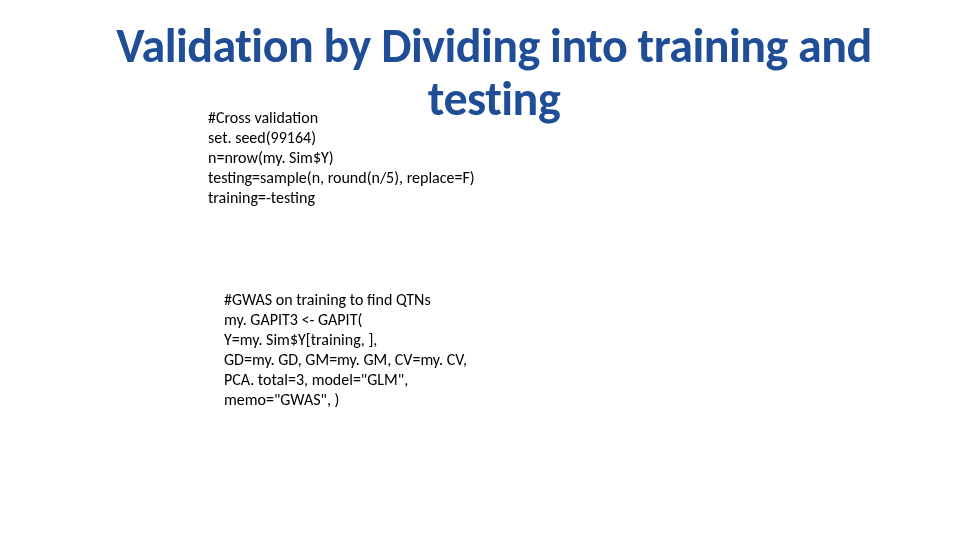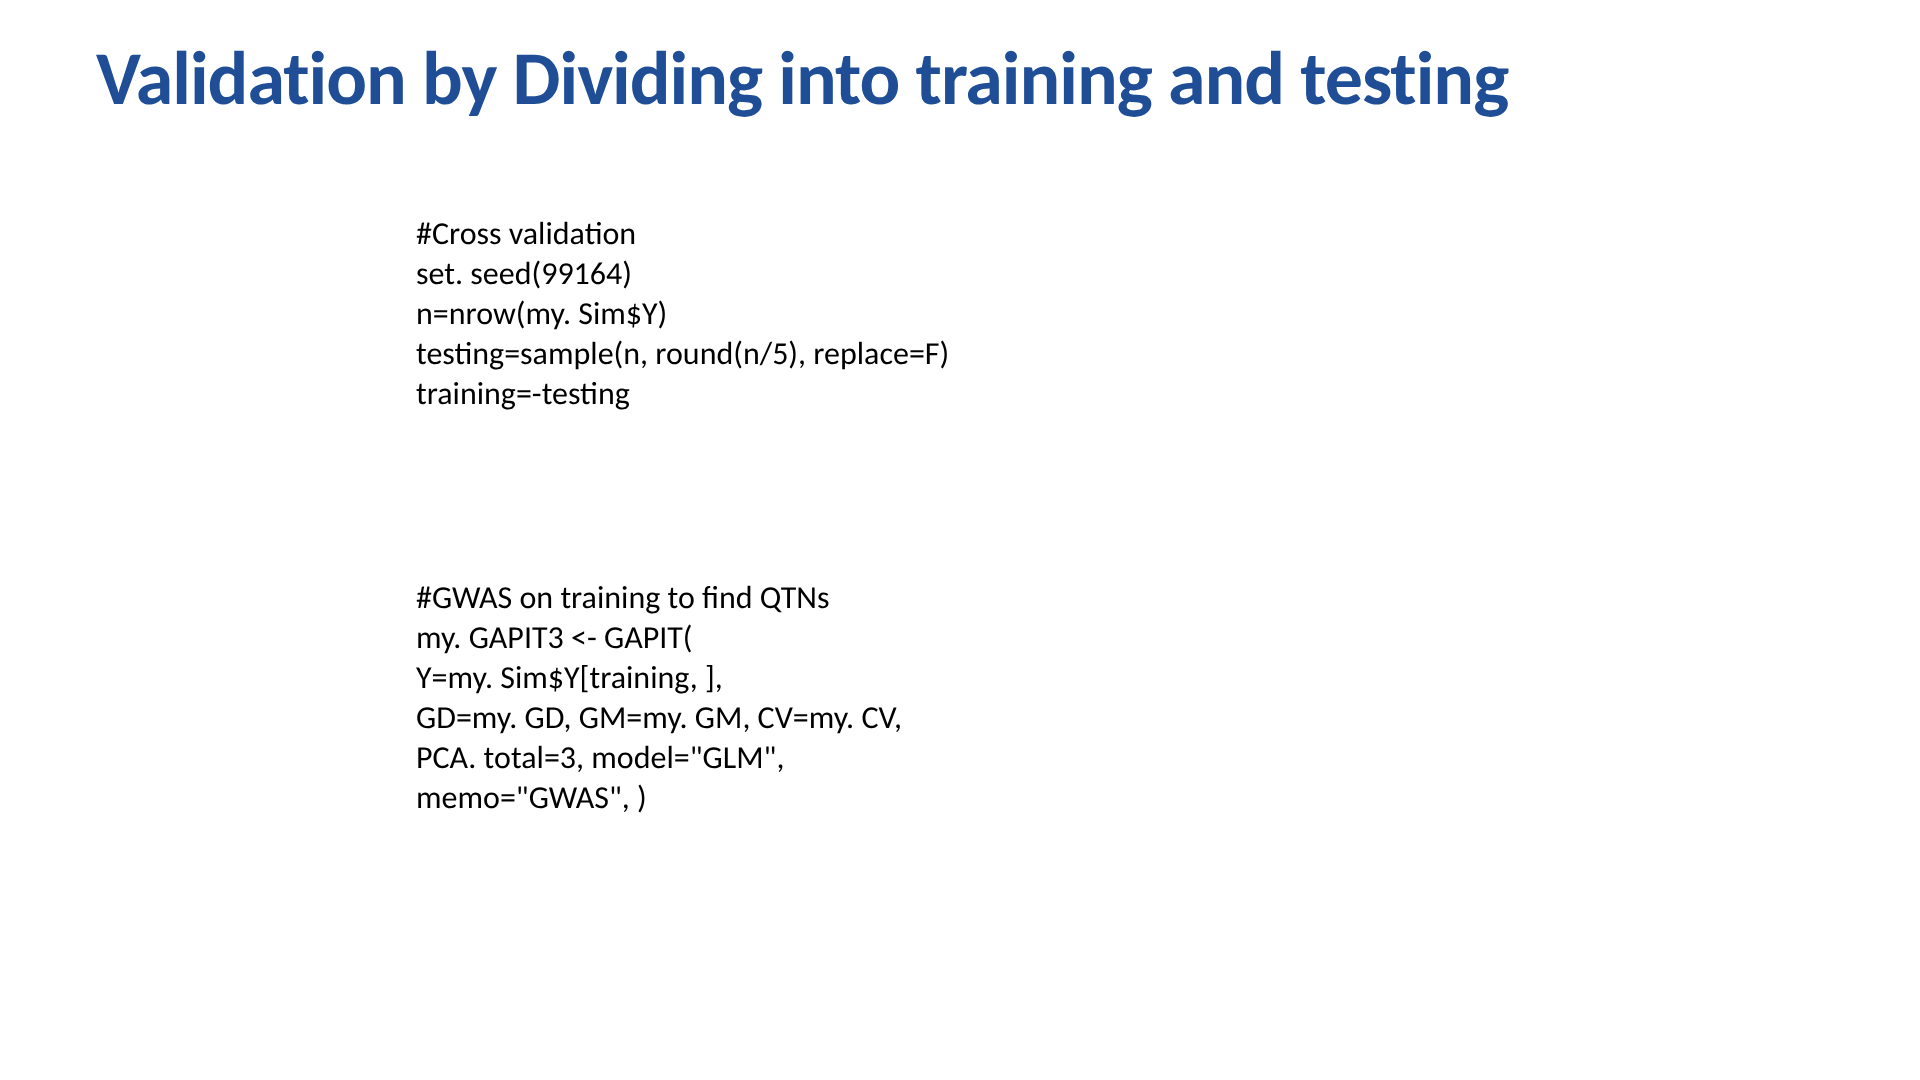--- a/index.html
+++ b/index.html
@@ -15,38 +15,39 @@
     position: relative;
     width: 960px;
     height: 540px;
     box-sizing: border-box;
   }
   .title {
     position: absolute;
     top: 20px;
     left: 48px;
     right: 20px;
-    font-size: 38px;
+    font-size: 48px;
     font-weight: 700;
     color: #1f4e96;
     letter-spacing: -0.5px;
     line-height: 1.1;
+    text-align: center;
   }
   .code-block {
     position: absolute;
     left: 208px;
     font-size: 16px;
     font-weight: 400;
     color: #000000;
     line-height: 1.25;
     white-space: pre;
     font-family: Calibri, "Segoe UI", Arial, sans-serif;
   }
   .block1 { top: 108px; }
-  .block2 { top: 290px; }
+  .block2 { top: 290px; margin-left: 16px; }
 </style>
 </head>
 <body>
 
 <div class="slide">
   <div class="title">Validation by Dividing into training and testing</div>
   <div class="code-block block1">#Cross validation
 set. seed(99164)
 n=nrow(my. Sim$Y)
 testing=sample(n, round(n/5), replace=F)

